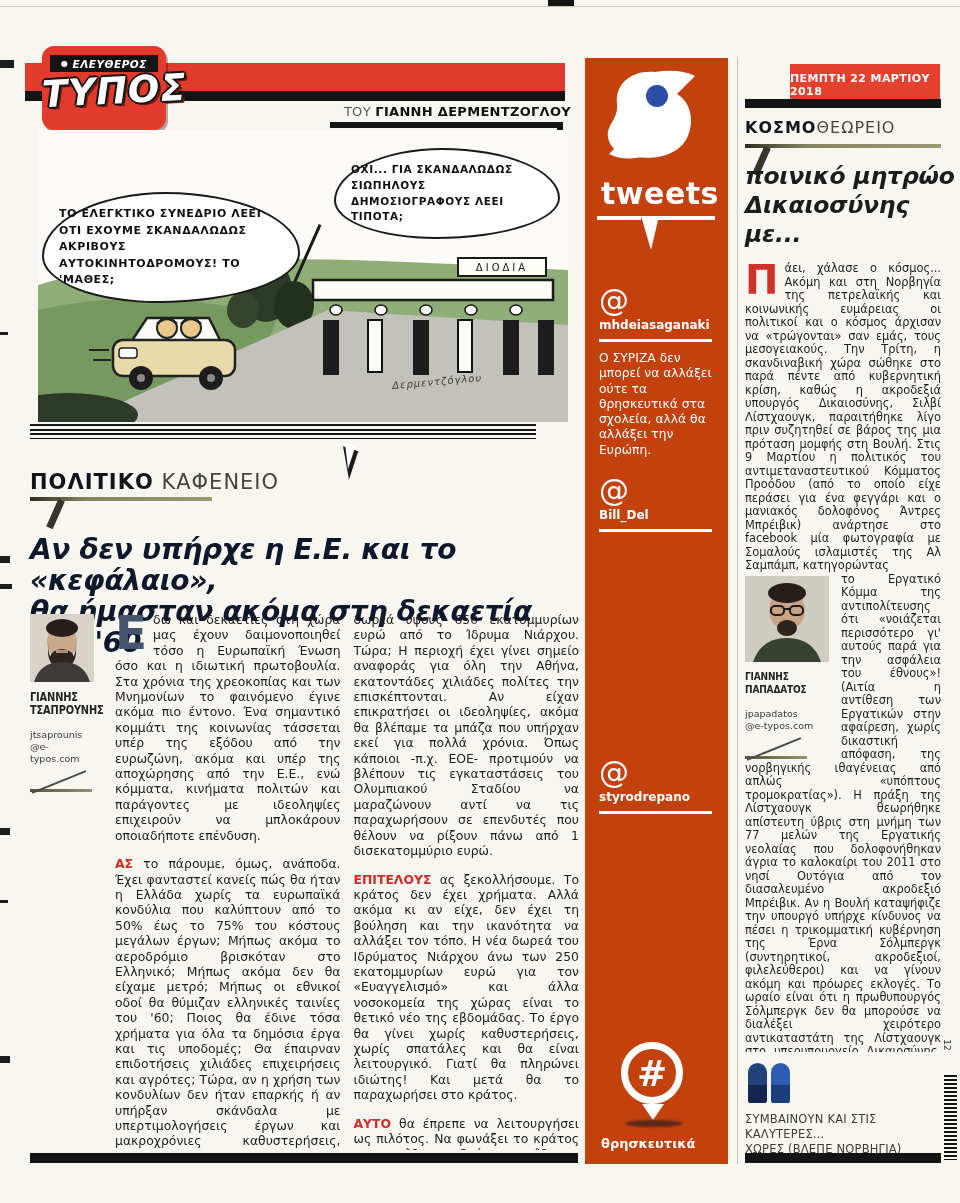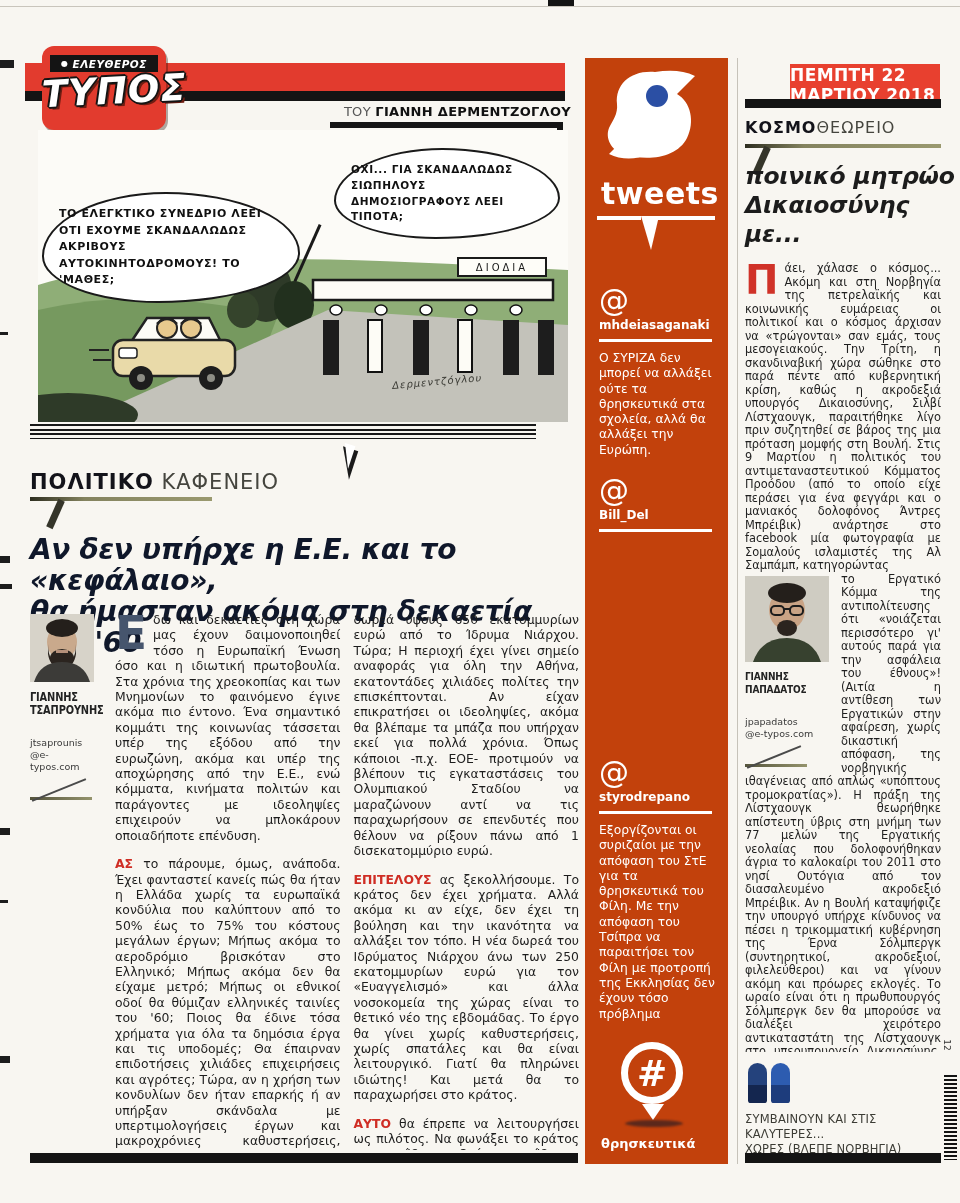--- a/index.html
+++ b/index.html
@@ -53,21 +53,21 @@
   .kicker b { color:#13131a; font-weight:900; }
   .olive-rule { height:4px; background:linear-gradient(to right,#2e2e20,#84835f 30%,#9a996f); }
   .fold { width:7px; height:30px; background:#35352a; transform:rotate(24deg); }
 
   
   .headline { left:30px; top:534px; width:545px; font-size:28px; line-height:31px; font-weight:800;
               font-style:italic; color:#0f172a; letter-spacing:-.3px; }
   .author-box { width:68px; color:#222; }
   .author-name { font-weight:800; font-size:12px; line-height:13px; letter-spacing:-.2px;
                  transform:scaleX(.82); transform-origin:left; white-space:nowrap; margin-top:5px; }
-  .author-handle { font-size:9.5px; color:#3a3a3a; line-height:12px; margin-top:20px; }
+  .author-handle { font-size:9.5px; color:#3a3a3a; line-height:12px; margin-top:12px; }
   .author-diag { width:58px; height:2px; background:#4a4a4a; transform:rotate(-22deg); margin-top:16px; }
   .author-underline { width:62px; height:3px; background:linear-gradient(to right,#55543c,#94936c); margin-top:6px; }
 
   .cols { left:115px; top:612px; width:464px; height:538px; display:flex; gap:13px; overflow:hidden;
           font-size:12.4px; line-height:15.4px; color:#1d1d1d; text-align:justify; }
   .col { width:226px; }
   .col p { margin-bottom:13px; }
   .dropcap { float:left; font-size:47px; line-height:38px; font-weight:800; color:#46556d; margin:2px 6px 0 0; }
   .dropcap.red { color:#d03228; font-size:40px; line-height:33px; }
   .lead { color:#cf2d24; font-weight:800; }
@@ -87,21 +87,21 @@
   .pin-point { position:absolute; left:57px; top:1046px; width:0; height:0;
                border-left:11px solid transparent; border-right:11px solid transparent; border-top:16px solid #fff; }
   .pin-shadow { position:absolute; left:40px; top:1062px; width:58px; height:7px; background:rgba(10,20,40,.55);
                 border-radius:50%; filter:blur(1px); }
   .pin-label { position:absolute; left:16px; top:1078px; font-size:13px; font-weight:800; }
 
   .v-sep { left:737px; top:58px; width:1px; height:1106px; background:#c6c2b9; }
 
   
   .date-box { left:790px; top:64px; width:150px; height:41px; background:#e8402f; color:#fff;
-              display:flex; align-items:center; justify-content:center; font-size:17px; font-weight:700; letter-spacing:.4px; }
+              display:flex; align-items:center; justify-content:center; font-size:11px; font-weight:700; letter-spacing:.4px; }
   .rt-black-bar { left:745px; top:99px; width:196px; height:9px; background:#141414; }
   .rt-kicker { left:745px; top:118px; }
   .rt-rule { left:745px; top:144px; width:196px; }
   .rt-fold { left:758px; top:146px; }
   .rt-headline { left:745px; top:162px; width:210px; font-size:23.5px; line-height:29px; font-weight:700;
                  font-style:italic; color:#1c1c1c; letter-spacing:-.2px; }
   .rt-body { left:745px; top:262px; width:196px; height:790px; overflow:hidden;
              font-size:11.4px; line-height:13.5px; color:#1f1f1f; text-align:justify; }
   .rt-float { float:left; width:88px; margin:3px 8px 2px 0; }
   .rt-float .author-name { font-size:11px; }
@@ -280,21 +280,20 @@
     <div class="tweet" style="top:418px;">
       <div class="tw-at">@</div>
       <div class="tw-handle">Bill_Del</div>
       <div class="tw-rule"></div>
     </div>
 
     <div class="tweet" style="top:700px;">
       <div class="tw-at">@</div>
       <div class="tw-handle">styrodrepano</div>
       <div class="tw-rule"></div>
-      <div class="tw-text">Εξοργίζονται οι συριζαίοι με την απόφαση του ΣτΕ για τα θρησκευτικά του Φίλη. Με την απόφαση του Τσίπρα να παραιτήσει τον Φίλη με προτροπή της Εκκλησίας δεν έχουν τόσο πρόβλημα</div>
     </div>
 
     <div class="pin">
         <span>#</span>
       </div>
     <div class="pin-point"></div>
     <div class="pin-shadow"></div>
     <div class="pin-label">θρησκευτικά</div>
   </div>
 

